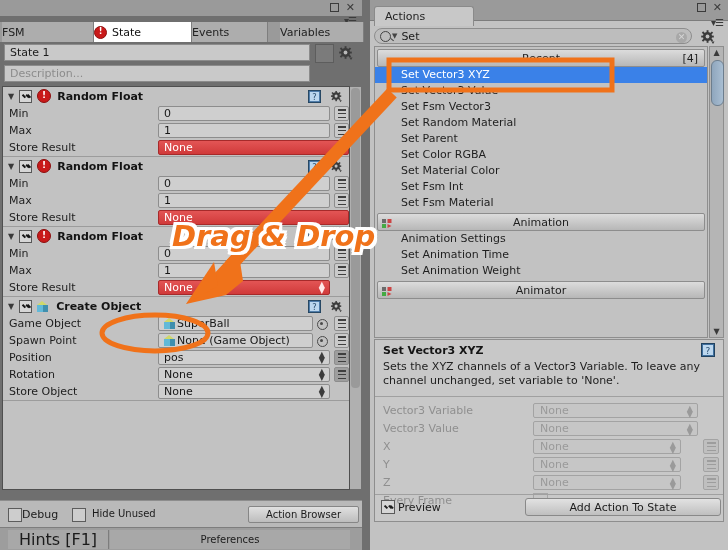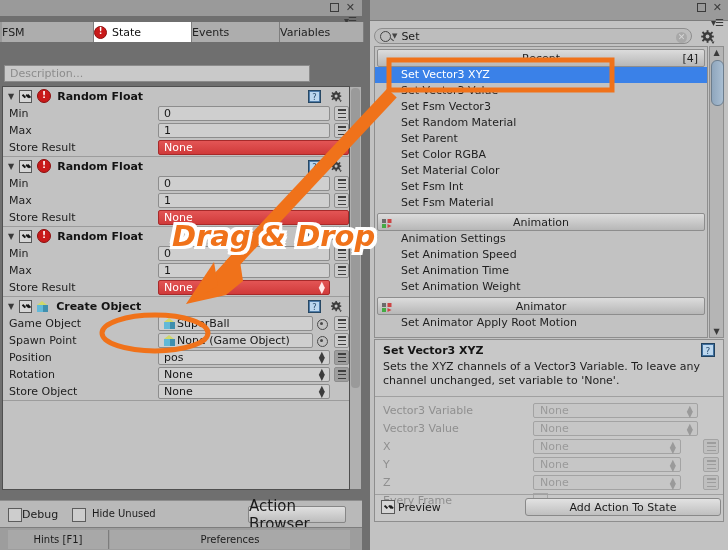--- a/index.html
+++ b/index.html
@@ -134,27 +134,27 @@
 
   #leftScrollbar{position:absolute;right:1px;top:87px;width:11px;height:402px;background:#b0b0b0;}
   #leftScrollbar .lthumb{position:absolute;left:1px;top:1px;width:9px;height:300px;background:#9a9a9a;border-radius:4px;}
 
   #leftFooter{position:absolute;left:0;top:500px;width:362px;height:26px;background:#b9b9b9;
     border-top:1px solid #8d8d8d;}
   #dbgChk{position:absolute;left:8px;top:7px;width:12px;height:12px;background:#cdcdcd;border:1px solid #5c5c5c;}
   #dbgLbl{position:absolute;left:22px;top:7px;font-size:11px;color:#1b1b1b;}
   #hideChk{position:absolute;left:72px;top:7px;width:12px;height:12px;background:#cdcdcd;border:1px solid #5c5c5c;}
   #hideLbl{position:absolute;left:92px;top:7px;font-size:10px;color:#1b1b1b;}
-  #actionBrowserBtn{position:absolute;left:248px;top:5px;width:98px;height:17px;
+  #actionBrowserBtn{position:absolute;left:248px;top:5px;width:111px;height:17px;
     background:linear-gradient(#e0e0e0,#bdbdbd);border:1px solid #868686;border-radius:2px;
-    display:flex;align-items:center;justify-content:center;font-size:15px;color:#1b1b1b;box-sizing:border-box;}
+    display:flex;align-items:center;justify-content:center;font-size:10px;color:#1b1b1b;box-sizing:border-box;}
   #statusBar{position:absolute;left:0;top:527px;width:362px;height:23px;background:#9d9d9d;
     border-top:1px solid #7d7d7d;}
   #hintsBtn{position:absolute;left:8px;top:2px;width:100px;height:19px;background:#a8a8a8;
-    border-right:1px solid #7d7d7d;display:flex;align-items:center;justify-content:center;font-size:10px;color:#1b1b1b;}
+    border-right:1px solid #7d7d7d;display:flex;align-items:center;justify-content:center;font-size:16px;color:#1b1b1b;}
   #prefsBtn{position:absolute;left:110px;top:2px;width:240px;height:19px;background:#a8a8a8;
     display:flex;align-items:center;justify-content:center;font-size:10px;color:#1b1b1b;}
 
   
   #overlay{position:absolute;left:0;top:0;width:728px;height:550px;pointer-events:none;}
   #dragdropText{position:absolute;left:172px;top:219px;font-size:29px;font-weight:bold;font-style:italic;
     color:#f0721a;letter-spacing:0px;
     text-shadow:
       -2px -2px 0 #fff, 2px -2px 0 #fff, -2px 2px 0 #fff, 2px 2px 0 #fff,
       -3px 0 0 #fff, 3px 0 0 #fff, 0 -3px 0 #fff, 0 3px 0 #fff,
@@ -169,20 +169,23 @@
   <div id="rightWin">
 
     <div id="rightTitleBar">
       <div class="winbtns">
         <span class="sqbtn"></span>
         <span class="wbtn">✕</span>
       </div>
     </div>
 
     <div id="rightTabRow">
+      <div class="tabActions">
+        <span>Actions</span>
+      </div>
       <div class="kebab">▾<span class="lines">☰</span></div>
     </div>
 
     <div id="searchRow">
       <div id="searchField">
         <span class="magni"></span>
         <span class="magnicaret">▼</span>
         <span id="searchText">Set</span>
         <span id="clearBtn">✕</span>
       </div>
@@ -222,33 +225,31 @@
         <div class="catBar">
           <span class="cicon"><svg width="10" height="9" viewBox="0 0 10 9">
               <rect x="0" y="0" width="4" height="4" fill="#6b6b6b"></rect>
               <rect x="5.5" y="0" width="4" height="4" fill="#c44"></rect>
               <rect x="0" y="5" width="4" height="4" fill="#4a4"></rect>
               <polygon points="5.5,5 9.5,7 5.5,9" fill="#c44"></polygon>
             </svg></span>
           <span>Animation</span>
         </div>
         <div class="itm">Animation Settings</div>
-        <div class="itm">Set Animation Speed</div>
         <div class="itm">Set Animation Time</div>
         <div class="itm">Set Animation Weight</div>
         <div class="catBar">
           <span class="cicon"><svg width="10" height="9" viewBox="0 0 10 9">
               <rect x="0" y="0" width="4" height="4" fill="#6b6b6b"></rect>
               <rect x="5.5" y="0" width="4" height="4" fill="#c44"></rect>
               <rect x="0" y="5" width="4" height="4" fill="#4a4"></rect>
               <polygon points="5.5,5 9.5,7 5.5,9" fill="#c44"></polygon>
             </svg></span>
           <span>Animator</span>
         </div>
-        <div class="itm">Set Animator Apply Root Motion</div>
       </div>
 
     <div id="rScroll">
       <div class="arr">▲</div>
       <div class="thumb"></div>
       <div class="arr" style="position:absolute;bottom:0;left:0;width:13px;">▼</div>
     </div>
 
     <div id="infoPanel">
       <div id="infoTitle">Set Vector3 XYZ</div>
@@ -324,28 +325,49 @@
     <div id="leftKebab">▾<span class="lines">☰</span></div>
 
     <div id="tabRow">
         <div class="ltab" style="left: 2px; width: 92px;">
           <span>FSM</span>
         </div>
         <div class="ltab active" style="left: 94px; width: 98px;">
           <span class="errDot">!</span>
           <span>State</span>
         </div>
-        <div class="ltab" style="left: 192px; width: 88px;">
+        <div class="ltab" style="left: 192px; width: 76px;">
           <span>Events</span>
         </div>
         <div class="ltab" style="left: 280px; width: 84px;">
           <span>Variables</span>
         </div>
       </div>
 
+    <div id="stateNameRow">
+      <div id="stateNameField">State 1</div>
+      <div id="stateColorSwatch"></div>
+      <span id="stateGear">
+        <svg width="16" height="16" viewBox="0 0 16 16">
+          <circle cx="7.5" cy="7.5" r="4.6" fill="#3c3c3c"></circle>
+          <circle cx="7.5" cy="7.5" r="1.9" fill="#b9b9b9"></circle>
+          <g fill="#3c3c3c">
+            <rect x="6.6" y="1.2" width="1.9" height="3"></rect>
+              <rect x="6.6" y="10.8" width="1.9" height="3"></rect>
+            <rect x="1.2" y="6.6" width="3" height="1.9"></rect>
+              <rect x="10.8" y="6.6" width="3" height="1.9"></rect>
+            <rect x="2.6" y="2.6" width="1.9" height="3" transform="rotate(-45 3.5 4.1)"></rect>
+            <rect x="10.5" y="9.5" width="1.9" height="3" transform="rotate(-45 11.4 11)"></rect>
+            <rect x="10.5" y="2.6" width="1.9" height="3" transform="rotate(45 11.4 4.1)"></rect>
+            <rect x="2.6" y="9.5" width="1.9" height="3" transform="rotate(45 3.5 11)"></rect>
+          </g>
+          <path d="M11.5 12.5 l3 0 l-1.5 2.5 z" fill="#3c3c3c"></path>
+        </svg>
+      </span>
+    </div>
 
     <div id="descField">Description...</div>
 
     <div id="actionsScroll">
         <div class="actBlock">
           <div class="actHdr">
             <span class="tri">▼</span>
             <span class="chk"></span>
             <span style="margin-left:5px;width:12px;height:12px;border-radius:50%;background:#c91a1a;border:1px solid #8c0f0f;color:#fff;font-size:9px;font-weight:bold;line-height:11px;text-align:center;display:inline-block;">!</span>
             <span class="actName">Random Float</span>

